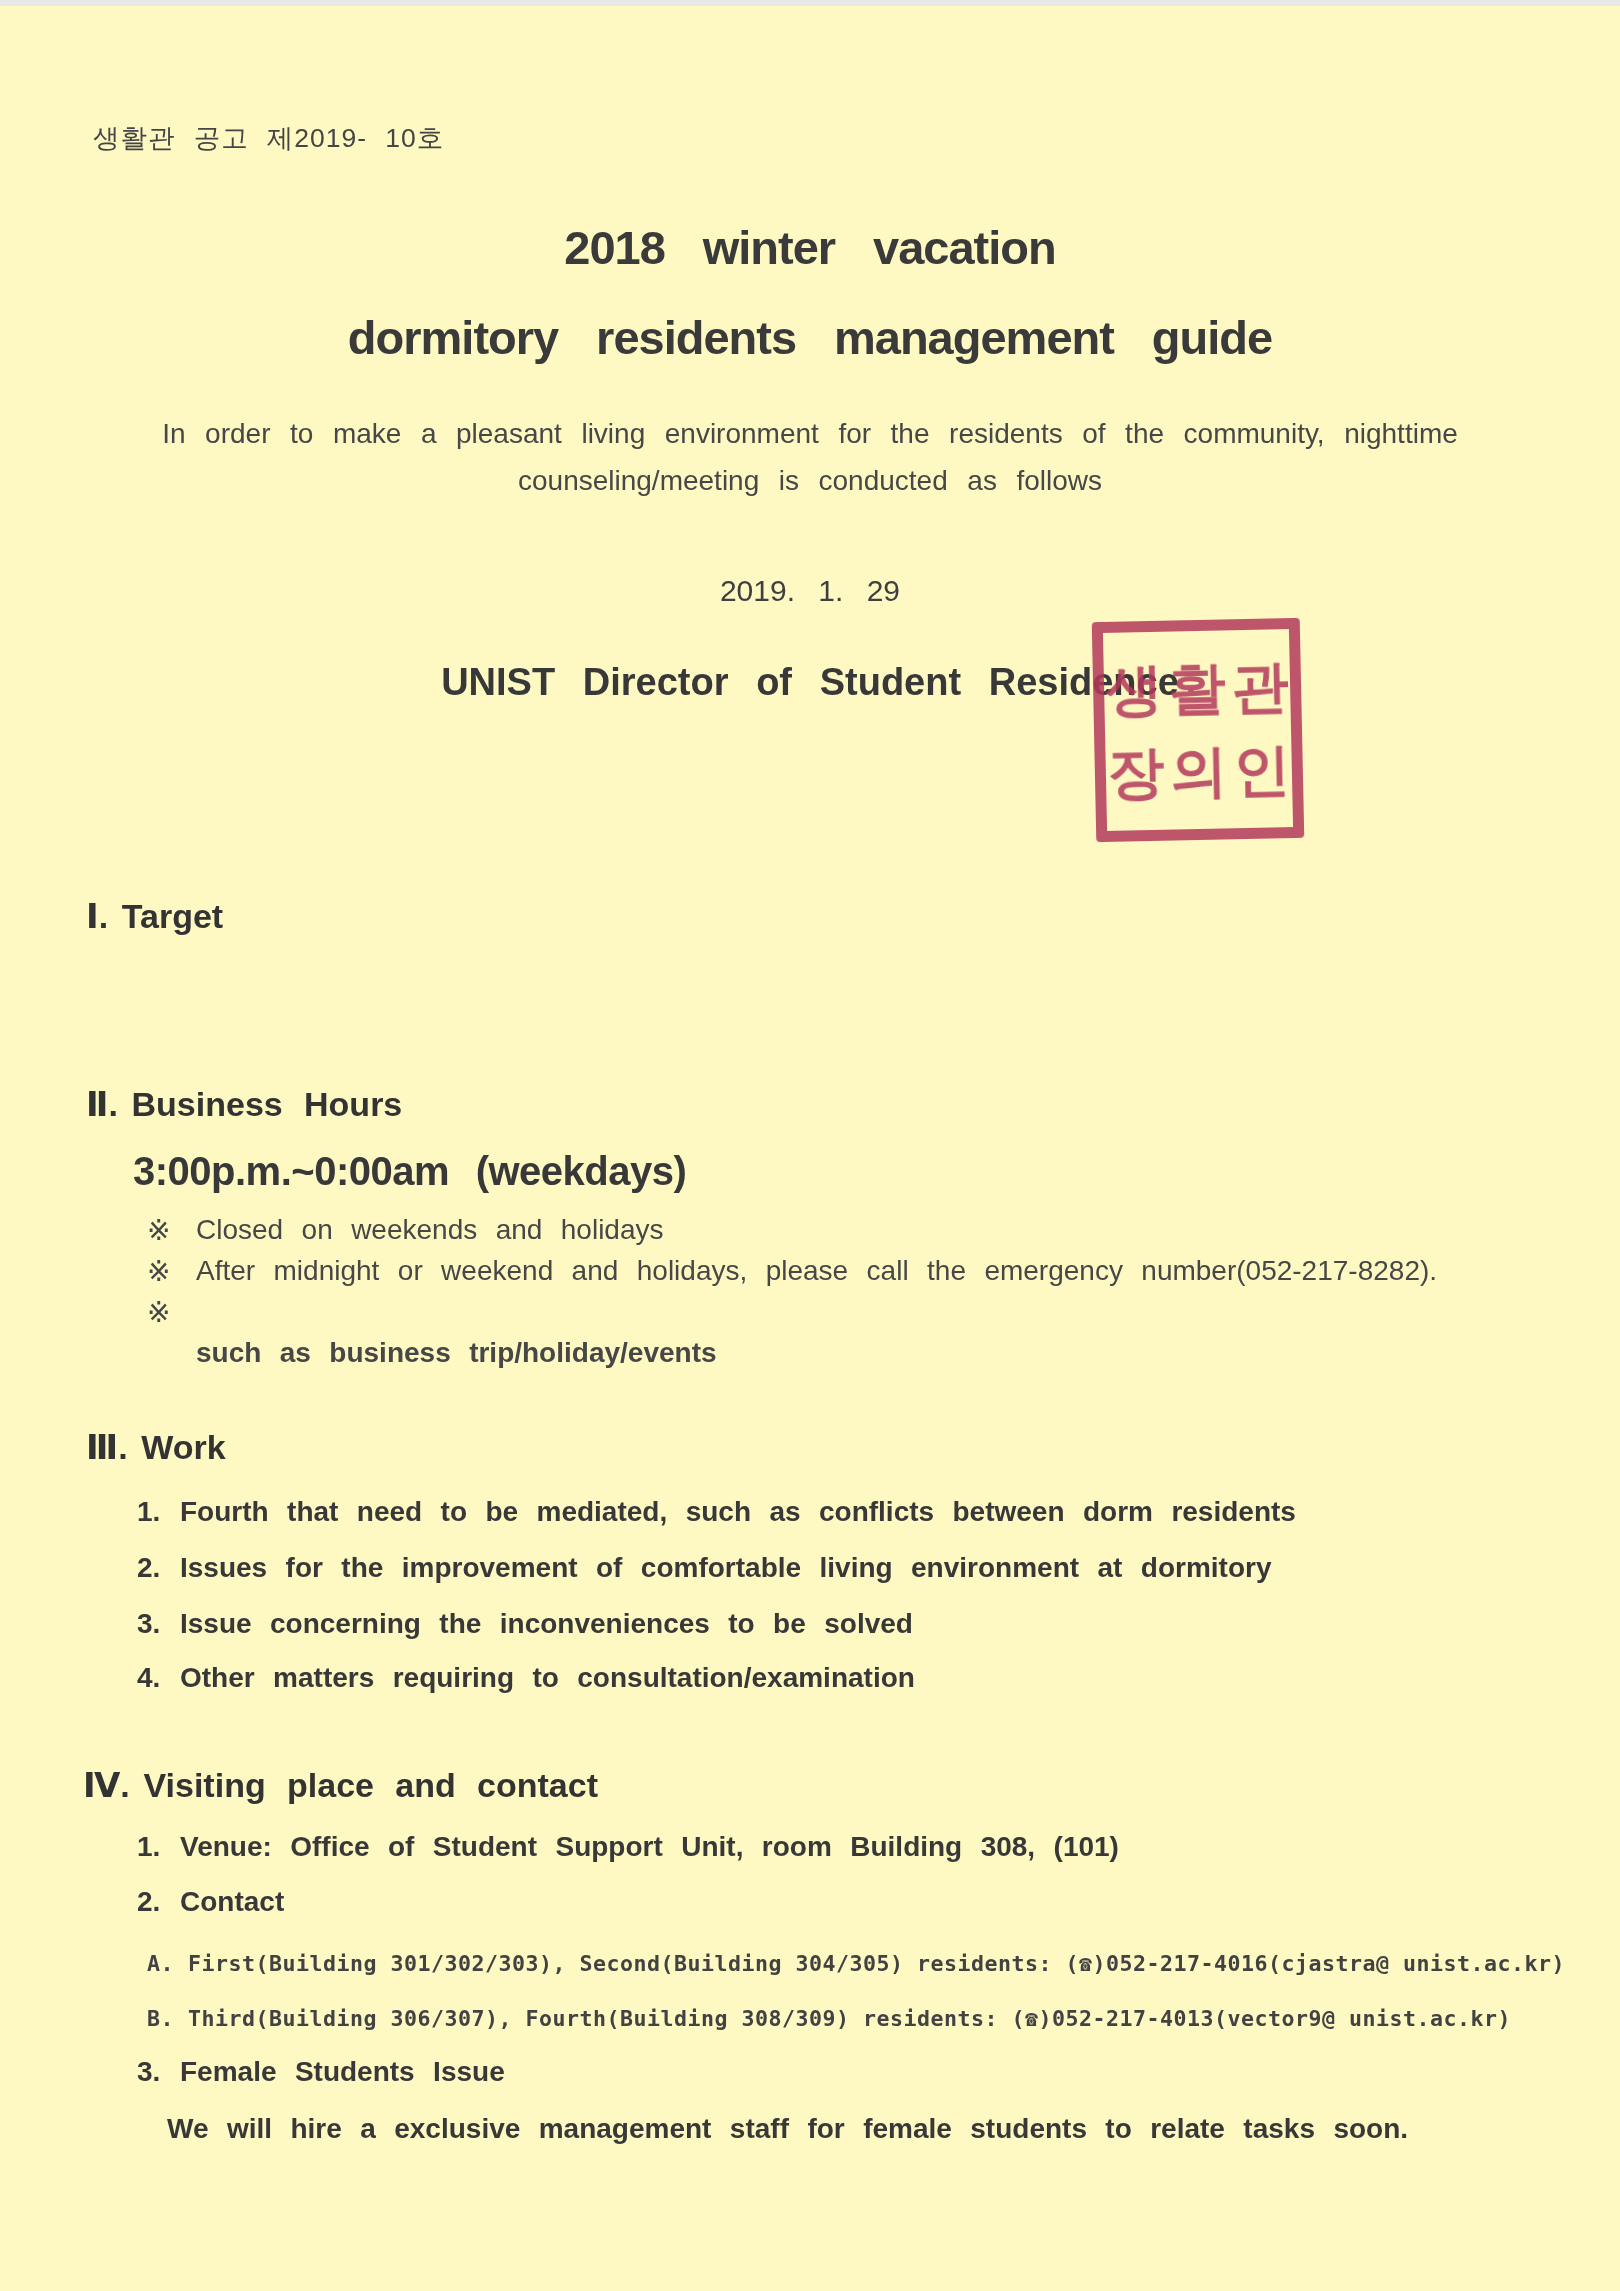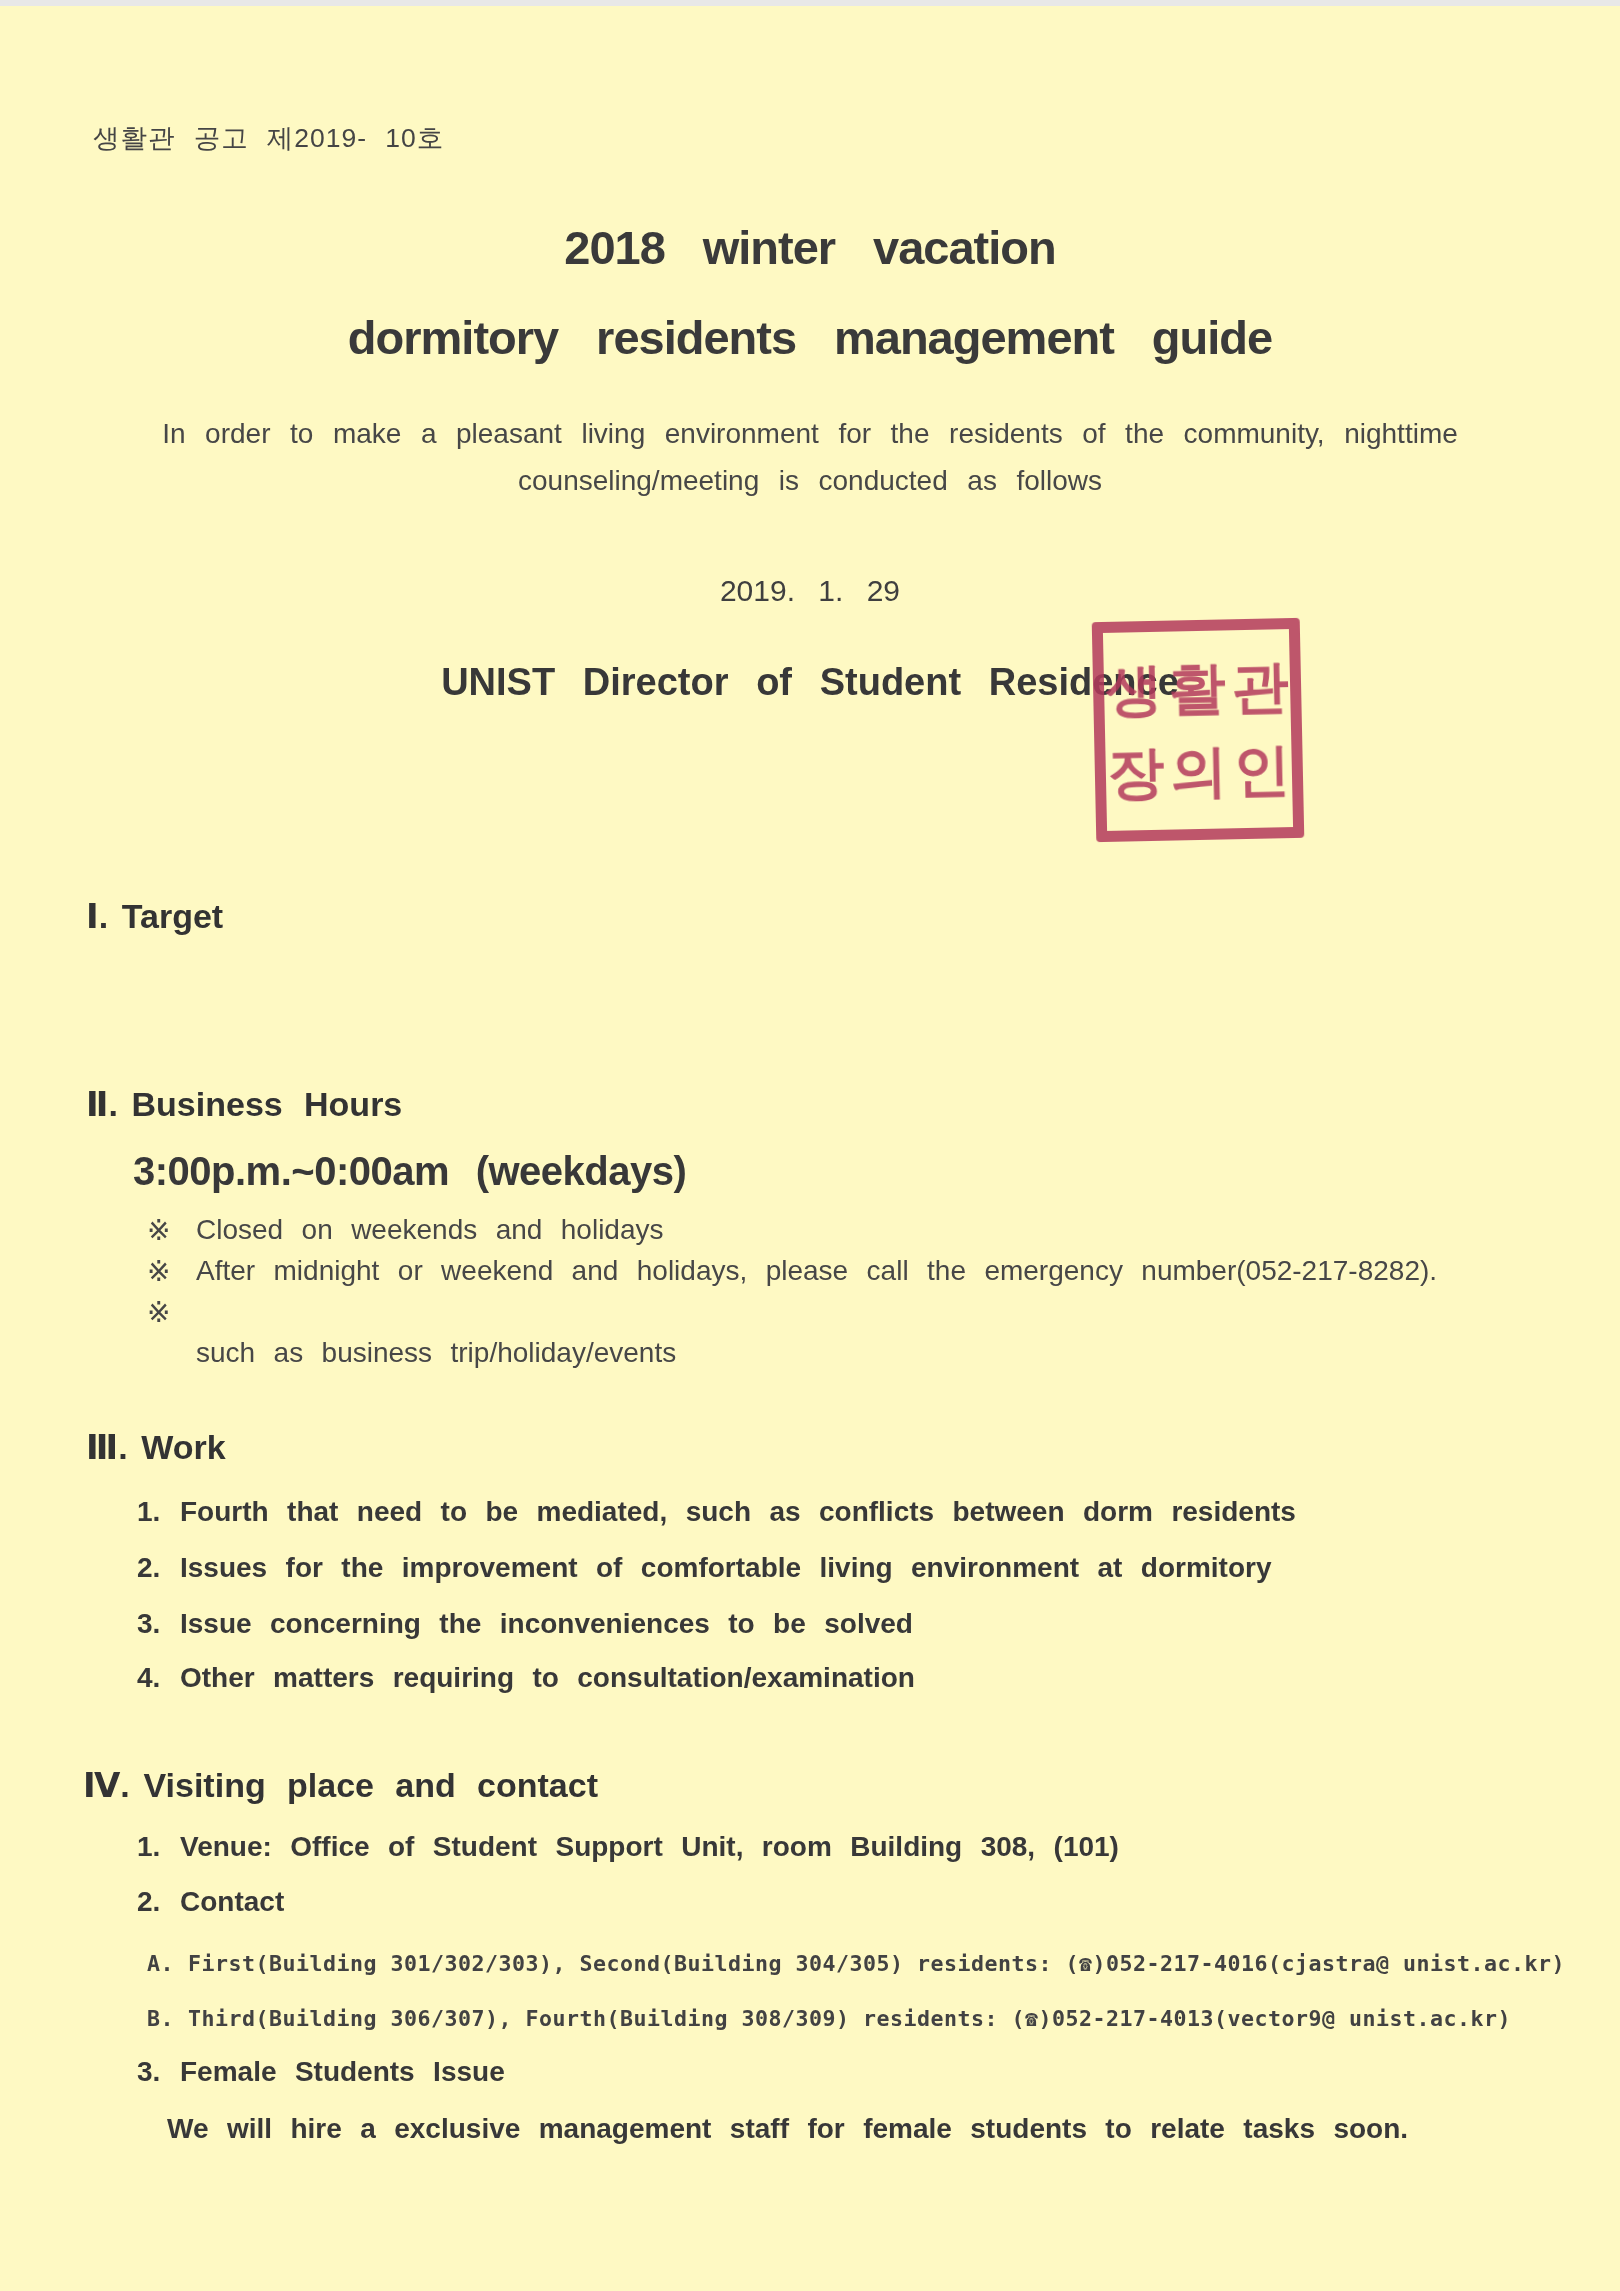--- a/index.html
+++ b/index.html
@@ -92,21 +92,21 @@
   }
   .note-line {
     display: flex;
     font-size: 28px;
     color: #474747;
     word-spacing: 0.38em;
     height: 41px;
     align-items: flex-start;
   }
   .note-marker { width: 49px; flex: 0 0 49px; }
-  .note-cont { padding-left: 49px; }
+  .note-cont { padding-left: 49px; font-weight: bold; }
   .num-item {
     display: flex;
     font-size: 28px;
     font-weight: 700;
     color: #383838;
     word-spacing: 0.38em;
   }
   .num-item .num { width: 43px; flex: 0 0 43px; }
   .contact-line {
     display: flex;

